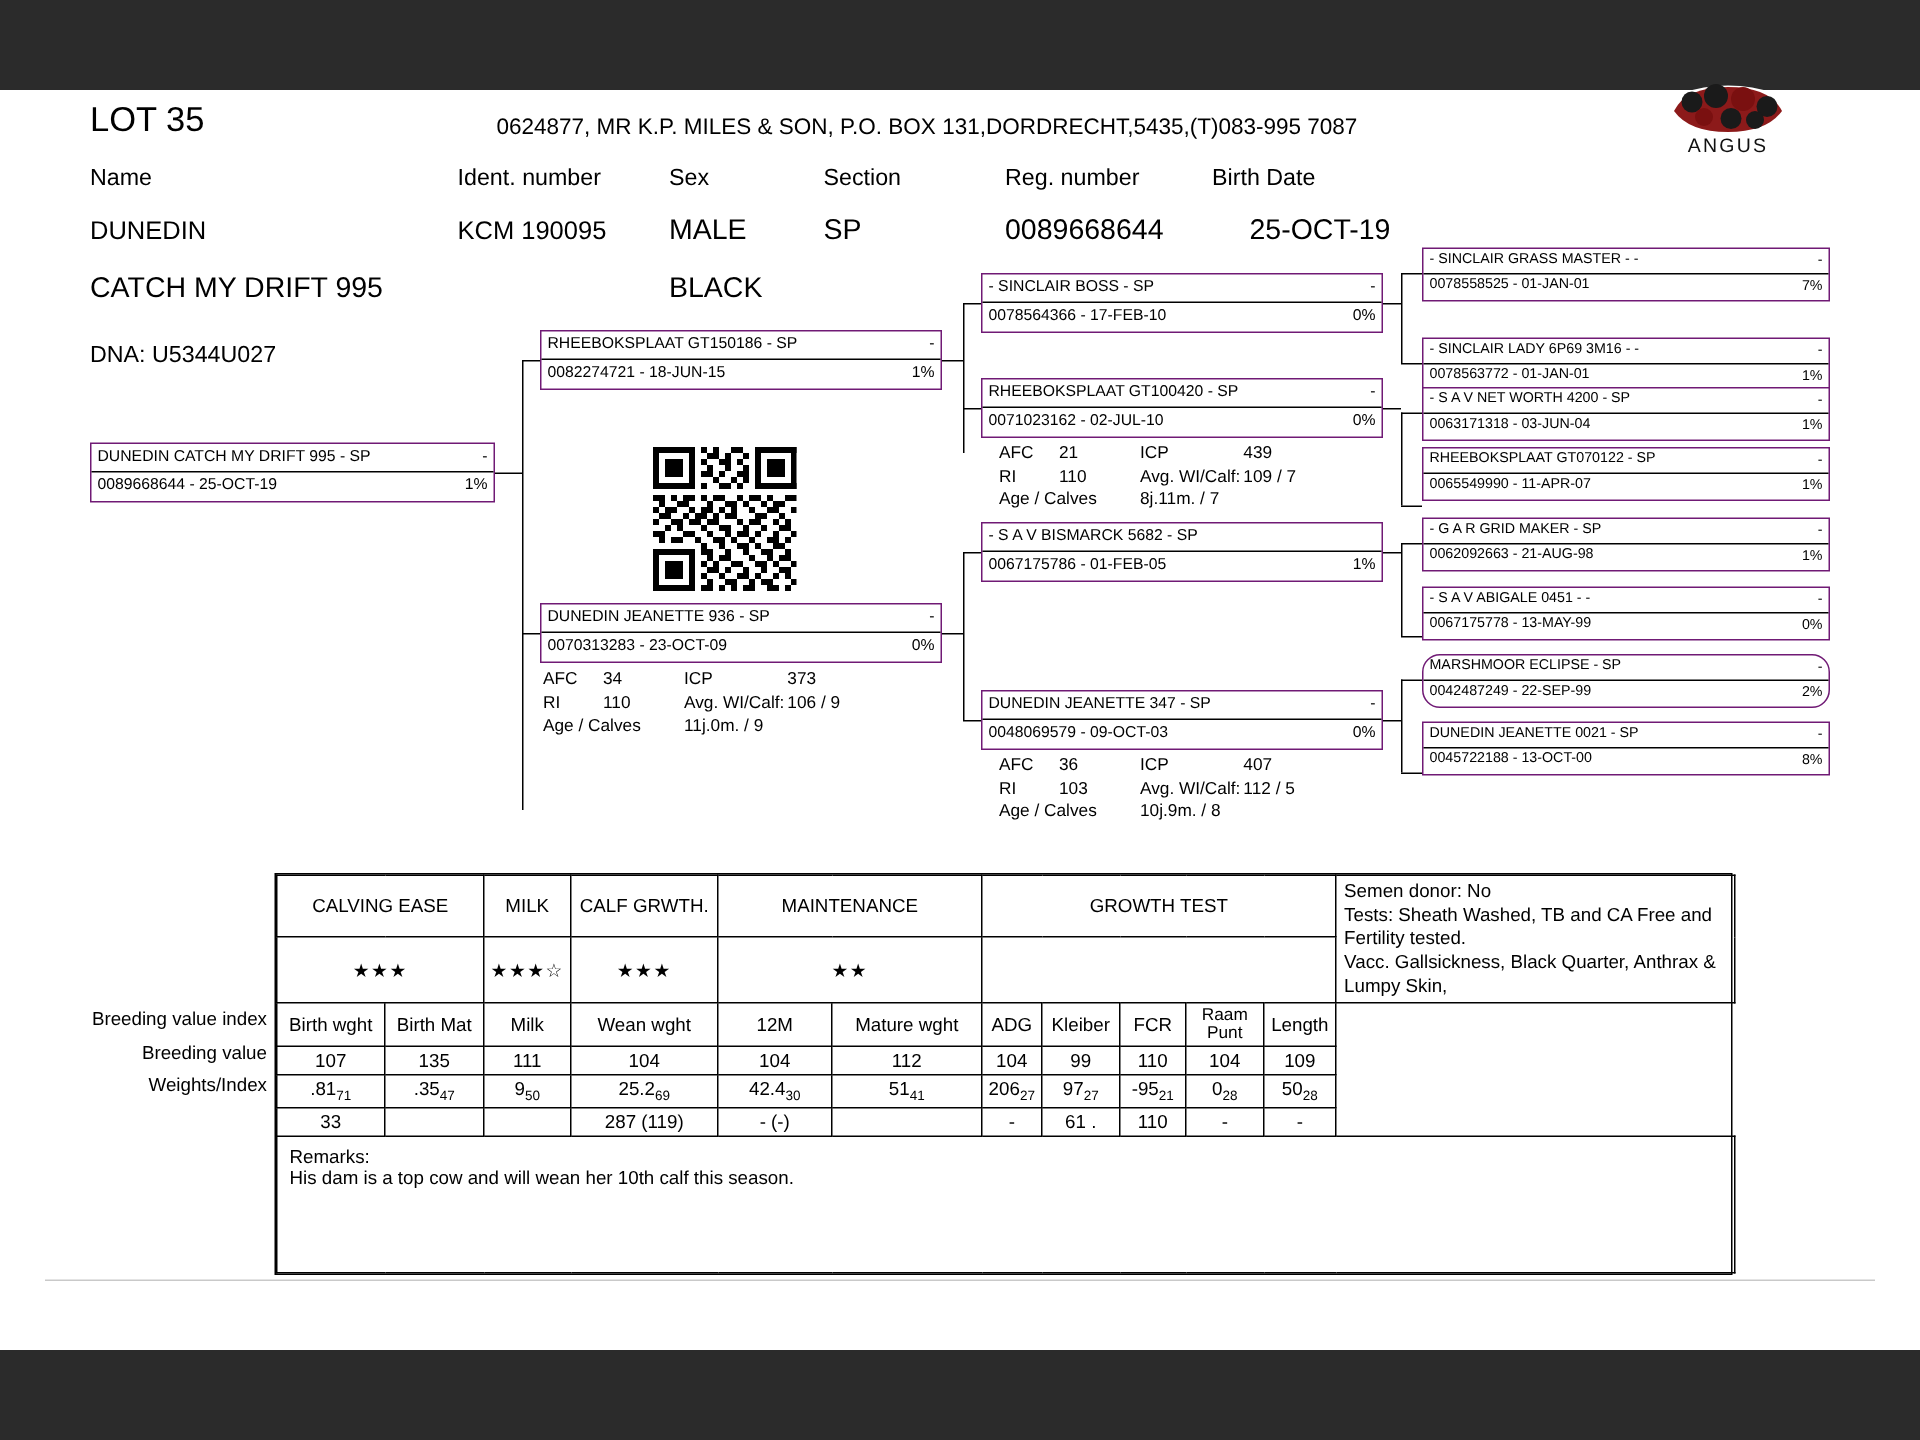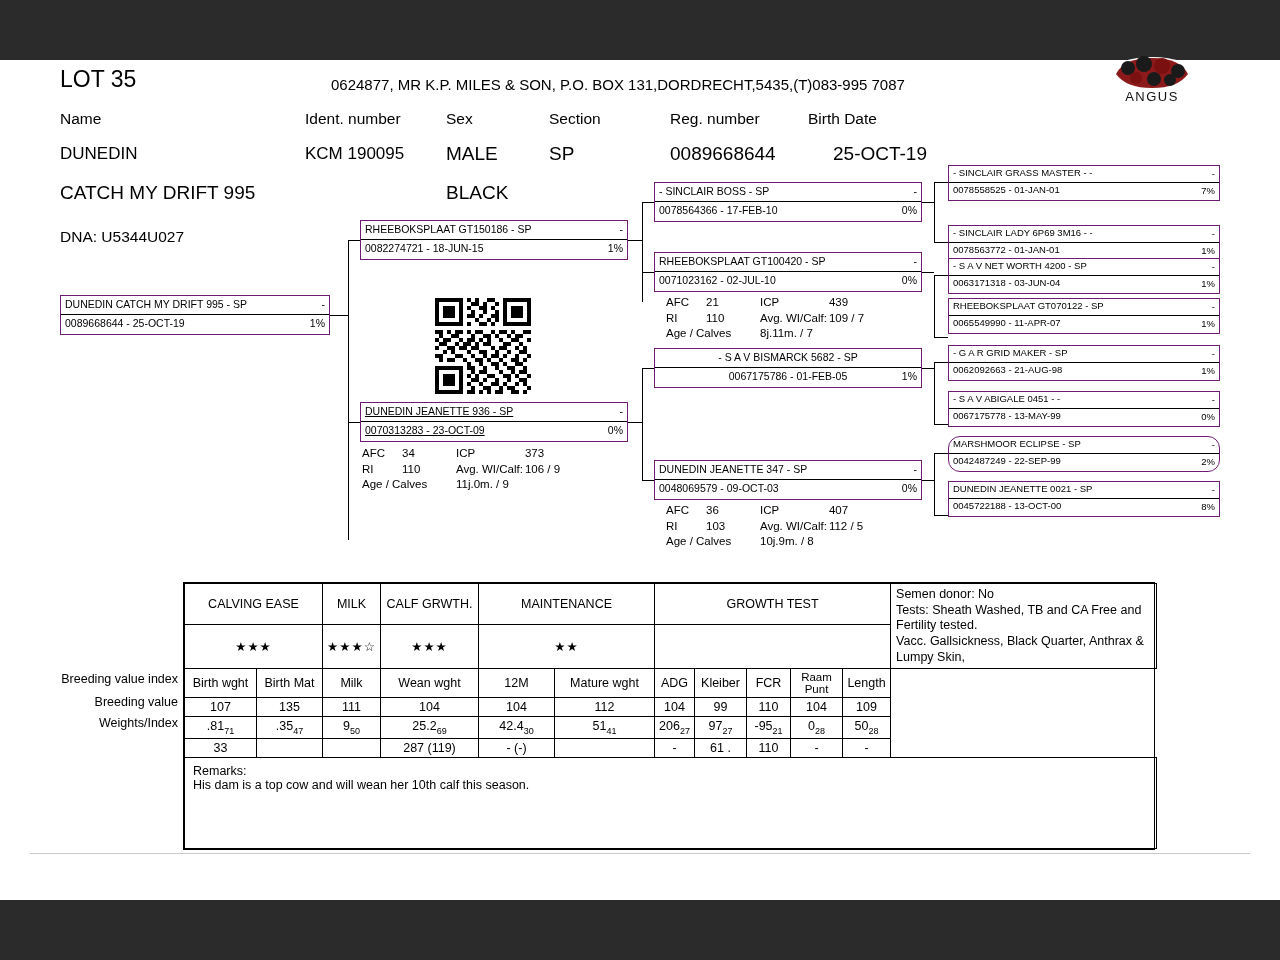--- a/index.html
+++ b/index.html
@@ -425,21 +425,21 @@
     <div class="r1">
       <span>RHEEBOKSPLAAT GT150186 - SP</span>
       <span class="pct">-</span>
     </div>
     <div class="r2">
       <span>0082274721 - 18-JUN-15</span>
       <span class="pct">1%</span>
     </div>
   </div>
 
-  <div class="pbox" style="left:360px; top:342px; width:268px; height:40px;text-decoration:underline;">
+  <div class="pbox" style="left:360px; top:342px; width:268px; height:40px;">
     <div class="r1">
       <span>DUNEDIN JEANETTE 936 - SP</span>
       <span class="pct">-</span>
     </div>
     <div class="r2">
       <span>0070313283 - 23-OCT-09</span>
       <span class="pct">0%</span>
     </div>
   </div>
 
@@ -504,21 +504,21 @@
         <td>109 / 7</td>
       </tr>
       <tr>
         <td class="k" colspan="2">Age / Calves</td>
         <td class="k2" colspan="2">8j.11m. / 7</td>
       </tr>
     </tbody>
       </table>
   </div>
 
-  <div class="pbox" style="left:654px; top:288px; width:268px; height:40px;text-align:center;">
+  <div class="pbox" style="left:654px; top:288px; width:268px; height:40px;">
     <div class="r1">
       <span>- S A V BISMARCK 5682 - SP</span>
       <span class="pct"></span>
     </div>
     <div class="r2">
       <span>0067175786 - 01-FEB-05</span>
       <span class="pct">1%</span>
     </div>
   </div>
 

